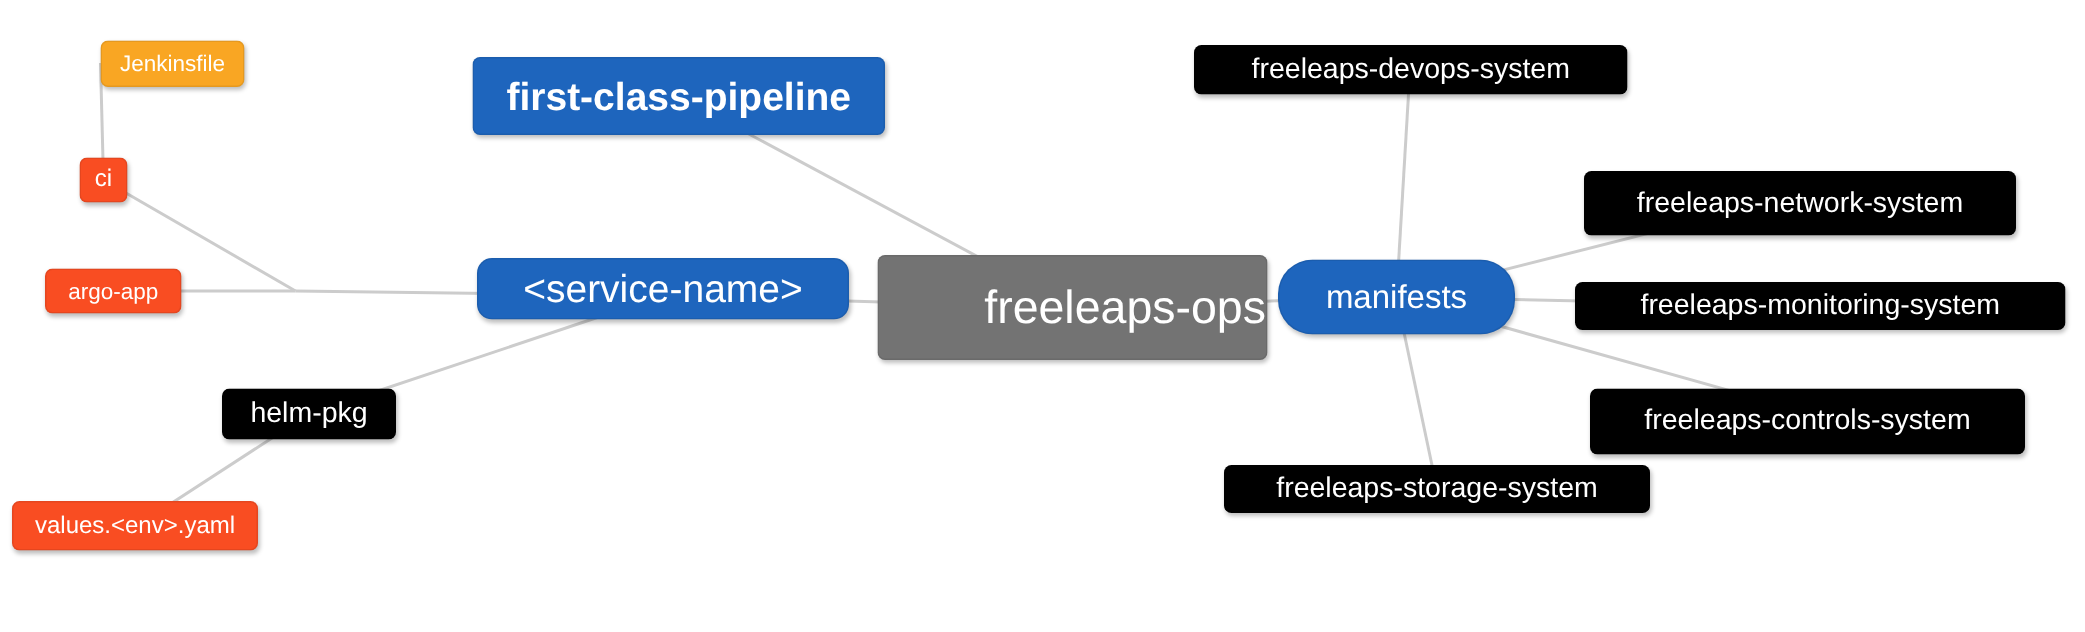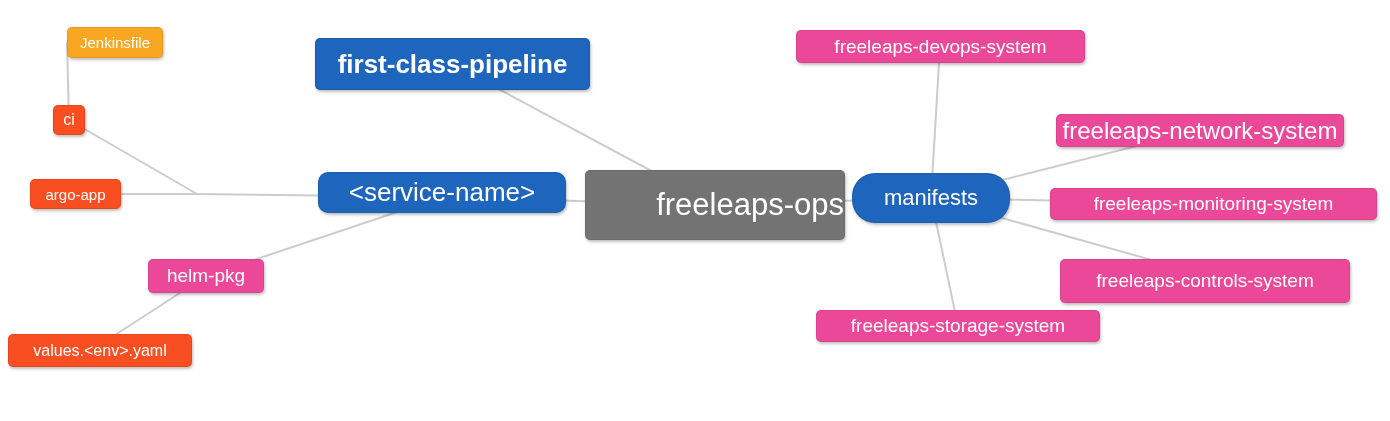--- a/index.html
+++ b/index.html
@@ -31,39 +31,39 @@
     color: #ffffff;
     white-space: nowrap;
     border-radius: 5px;
     border: 1px solid rgba(0,0,0,0.08);
     box-sizing: border-box;
     box-shadow: 1px 2px 3px rgba(0,0,0,0.25);
     cursor: pointer;
   }
   .orange { background: #f9a623; }
   .red    { background: #f94d22; }
-  .green  { background: #ec4899; }
+  .green  { background: #000000; }
   .blue   { background: #1e65bd; }
   .dark   { background: #737373; justify-content: flex-end; }
 
   #n-jenkinsfile          { left: 19px;   top: 27px;  width: 96px;  height: 31px; font-size: 15px; margin-left: 48px; }
   #n-ci                   { left: 53px;   top: 105px; width: 32px;  height: 30px; font-size: 16px; }
   #n-argo-app             { left: 30px;   top: 179px; width: 91px;  height: 30px; font-size: 15px; }
   #n-env                  { left: 158px;  top: 176px; width: 78px;  height: 36px; font-size: 19px; }
   #n-service-name         { left: 318px;  top: 172px; width: 248px; height: 41px; font-size: 26px; border-radius: 10px; }
   #n-first-class-pipeline { left: 315px;  top: 38px;  width: 275px; height: 52px; font-size: 26px; font-weight: bold; }
   #n-freeleaps-ops        { left: 585px;  top: 170px; width: 260px; height: 70px; font-size: 31px; }
   #n-manifests            { left: 852px;  top: 173px; width: 158px; height: 50px; font-size: 22px; border-radius: 23px; }
   #n-devops               { left: 796px;  top: 30px;  width: 289px; height: 33px; font-size: 19px; }
-  #n-network              { left: 1056px; top: 114px; width: 288px; height: 33px; font-size: 24px; text-align: center; }
+  #n-network              { left: 1056px; top: 114px; width: 288px; height: 43px; font-size: 19px; text-align: center; }
   #n-monitoring           { left: 1050px; top: 188px; width: 327px; height: 32px; font-size: 19px; text-align: center; }
   #n-controls             { left: 1060px; top: 259px; width: 290px; height: 44px; font-size: 19px; }
   #n-storage              { left: 816px;  top: 310px; width: 284px; height: 32px; font-size: 19px; }
   #n-helm-pkg             { left: 148px;  top: 259px; width: 116px; height: 34px; font-size: 19px; }
-  #n-values               { left: 8px;    top: 334px; width: 184px; height: 33px; font-size: 16px; }
+  #n-values               { left: 8px;    top: 334px; width: 164px; height: 33px; font-size: 16px; }
 </style>
 </head>
 <body>
 
 <div class="canvas">
 
   <svg class="edge-layer" viewBox="0 0 1390 421" xmlns="http://www.w3.org/2000/svg">
     <line x1="67" y1="42" x2="69" y2="120"></line>
     <line x1="69" y1="120" x2="197" y2="194"></line>
     <line x1="75" y1="194" x2="197" y2="194"></line>

